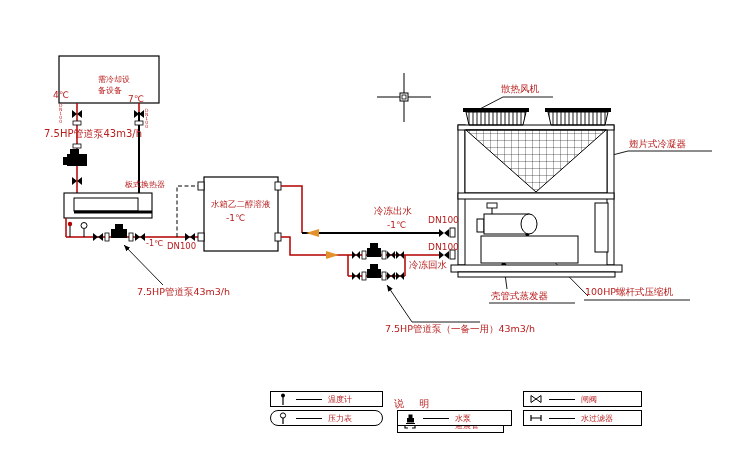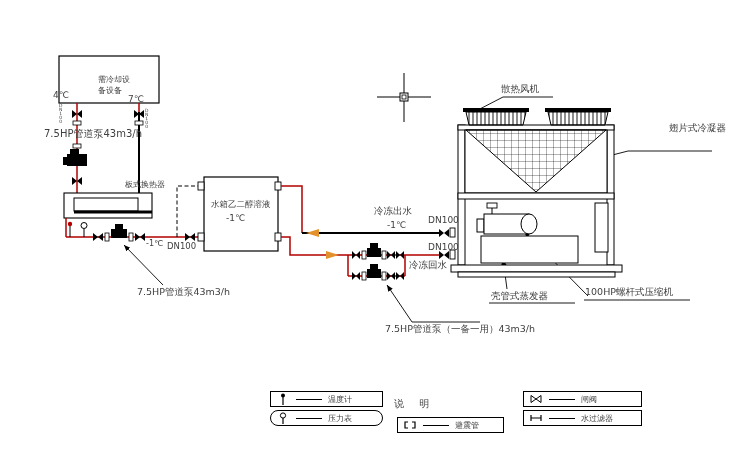--- a/index.html
+++ b/index.html
@@ -1,17 +1,17 @@
 <!DOCTYPE html>
 <html><head>
 <meta charset="utf-8">
 <style>
   html,body{margin:0;padding:0;background:#fff;}
   #canvas{position:relative;width:756px;height:459px;background:#fff;overflow:hidden;
-          font-family:"DejaVu Sans",sans-serif;color:#404040;}
+          font-family:"DejaVu Sans",sans-serif;color:#b91c1c;}
   svg{position:absolute;left:0;top:0;}
   .lbl{position:absolute;white-space:nowrap;line-height:1.15;}
   .vert{writing-mode:vertical-rl;text-orientation:upright;letter-spacing:-1px;}
   .legend-cell{position:absolute;border:1px solid #000;display:flex;align-items:center;
                padding-left:5px;gap:6px;background:#fff;box-sizing:border-box;}
   .legend-dash{width:26px;border-top:1px solid #000;height:0;}
   .legend-label{font-size:8px;}
   .legend-cell svg{position:static;flex:0 0 auto;}
 </style>
 </head>
@@ -221,21 +221,21 @@
 <div class="lbl" style="left:211px;top:200px;font-size:8.5px;">水箱乙二醇溶液</div>
 <div class="lbl" style="left:226px;top:213px;font-size:9px;">-1℃</div>
 <div class="lbl" style="left:137px;top:287px;font-size:9.5px;">7.5HP管道泵43m3/h</div>
 <div class="lbl" style="left:374px;top:206px;font-size:9.5px;">冷冻出水</div>
 <div class="lbl" style="left:387px;top:220px;font-size:9px;">-1℃</div>
 <div class="lbl" style="left:428px;top:215px;font-size:9px;">DN100</div>
 <div class="lbl" style="left:428px;top:242px;font-size:9px;">DN100</div>
 <div class="lbl" style="left:409px;top:260px;font-size:9.5px;">冷冻回水</div>
 <div class="lbl" style="left:385px;top:324px;font-size:9.5px;">7.5HP管道泵（一备一用）43m3/h</div>
 <div class="lbl" style="left:501px;top:84px;font-size:9.5px;">散热风机</div>
-<div class="lbl" style="left:629px;top:123px;font-size:9.5px;margin-left:40px;">翅片式冷凝器</div>
+<div class="lbl" style="left:629px;top:139px;font-size:9.5px;">翅片式冷凝器</div>
 <div class="lbl" style="left:491px;top:291px;font-size:9.5px;">壳管式蒸发器</div>
 <div class="lbl" style="left:585px;top:287px;font-size:9.5px;">100HP螺杆式压缩机</div>
 
 <div class="lbl" style="left:394px;top:366px;font-size:10px;letter-spacing:6px;margin-top:32px;">说  明</div>
 
 <div class="legend-cell" style="left:270px;top:391px;width:113px;height:16px;">
   <svg width="14" height="14" viewBox="0 0 14 14">
     <path d="M7,13 V4" stroke="#000" stroke-width="1.2"></path>
         <circle cx="7" cy="3.5" r="2" fill="#000"></circle>
   </svg>
@@ -261,20 +261,29 @@
 
 <div class="legend-cell" style="left:270px;top:410px;width:113px;height:16px;border-radius:8px;">
   <svg width="14" height="14" viewBox="0 0 14 14">
     <path d="M7,13 V7" stroke="#000" stroke-width="1.2"></path>
         <circle cx="7" cy="4.5" r="2.6" fill="#fff" stroke="#000" stroke-width="1"></circle>
   </svg>
   <div class="legend-dash"></div>
   <span class="legend-label">压力表</span>
 </div>
 
+<div class="legend-cell" style="left:397px;top:410px;width:115px;height:16px;">
+  <svg width="14" height="14" viewBox="0 0 14 14">
+    <rect x="4" y="7" width="7" height="4.5" fill="#000"></rect>
+        <rect x="5.5" y="3.5" width="4" height="3.5" fill="#000"></rect>
+    <path d="M3,12.5 H12" stroke="#000" stroke-width="1"></path>
+  </svg>
+  <div class="legend-dash"></div>
+  <span class="legend-label">水泵</span>
+</div>
 
 <div class="legend-cell" style="left:523px;top:410px;width:119px;height:16px;">
   <svg width="14" height="14" viewBox="0 0 14 14">
     <path d="M2,4 V10 M12,4 V10 M2,7 H12" stroke="#000" stroke-width="1.2" fill="none"></path>
   </svg>
   <div class="legend-dash"></div>
   <span class="legend-label">水过滤器</span>
 </div>
 
 </div>

